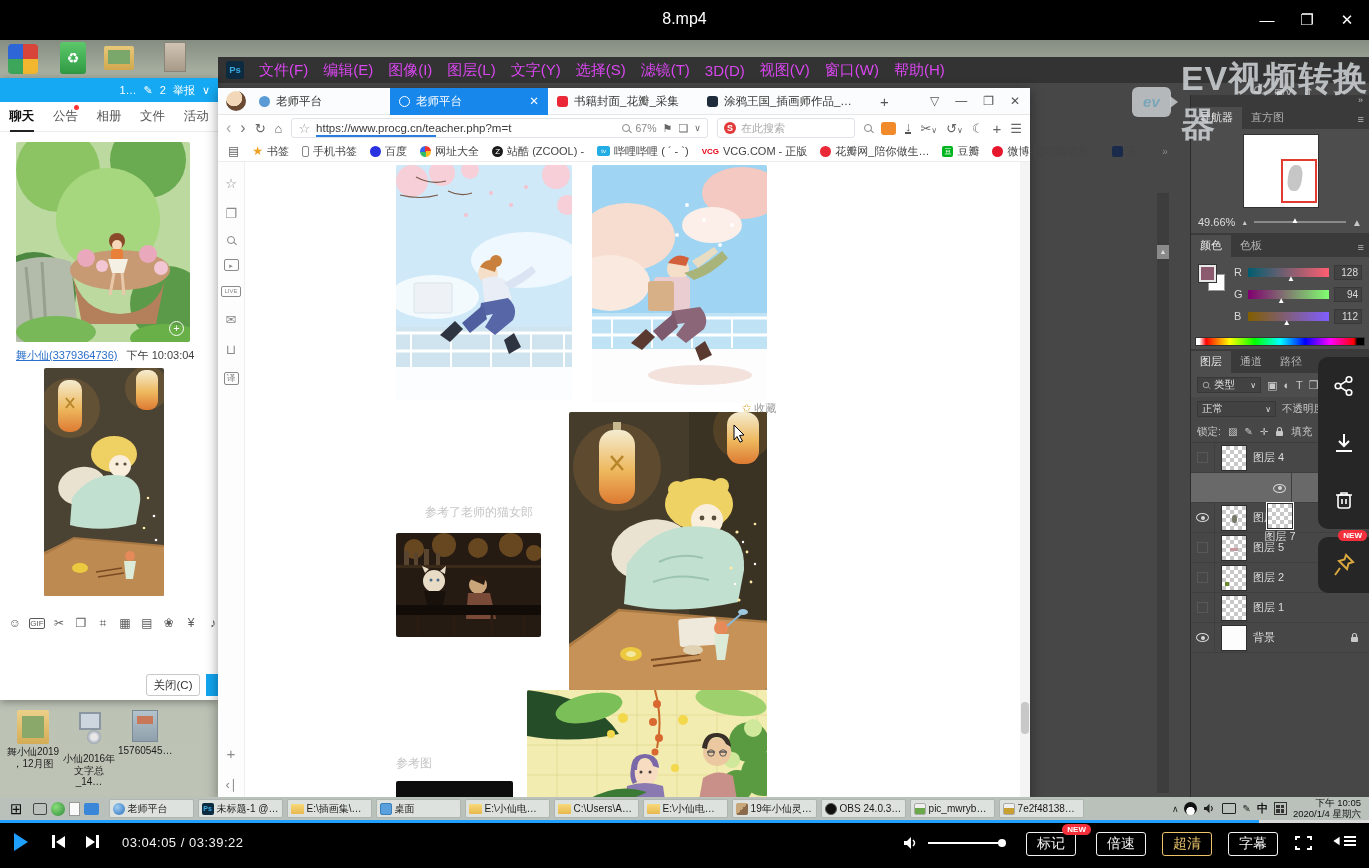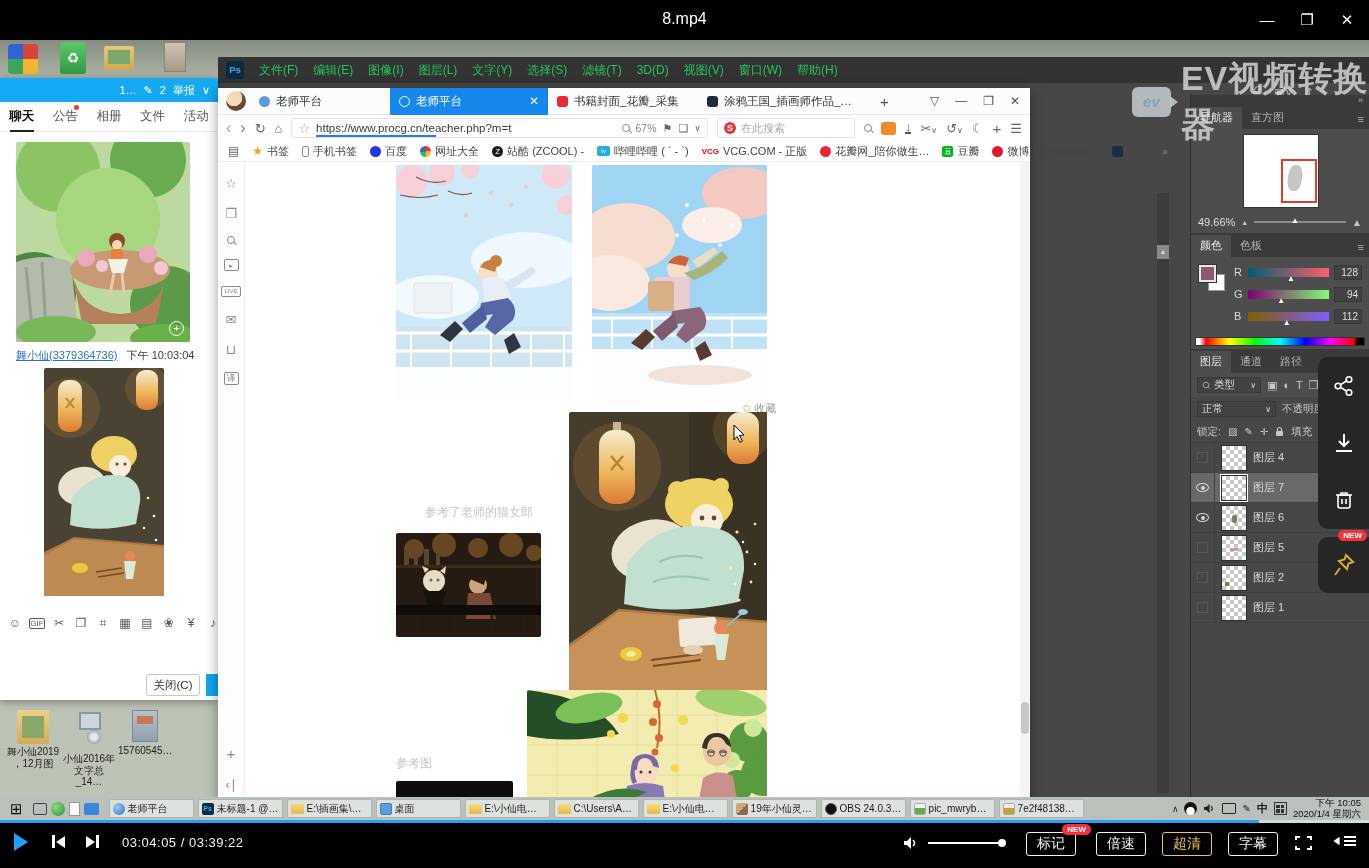--- a/index.html
+++ b/index.html
@@ -21,32 +21,32 @@
   .vbar{width:3px;height:13px;background:#fff;}
   .newbadge{position:absolute;top:-9px;right:-16px;background:#f5303d;color:#fff;font-size:8px;font-weight:bold;border-radius:8px;padding:1px 5px;}
   .fs{position:relative;width:17px;height:14px;display:inline-block;}
   .fs i{position:absolute;width:5px;height:4px;border:2px solid #fff;}
   .fs .tl{top:0;left:0;border-right:none;border-bottom:none}.fs .tr{top:0;right:0;border-left:none;border-bottom:none}
   .fs .bl{bottom:0;left:0;border-right:none;border-top:none}.fs .br{bottom:0;right:0;border-left:none;border-top:none}
   
   #video{position:absolute;left:0;top:40px;width:1369px;height:780px;background:linear-gradient(180deg,#858d82 0,#a6aea0 4%,#b7beb0 8%,#bdc4b6 100%);overflow:hidden;}
   
   #psmenu{position:absolute;left:218px;top:17px;width:1151px;height:26px;background:#333;display:flex;align-items:center;gap:15px;padding-left:8px;}
-  #psmenu .m{color:#22c55e;font-size:12px;white-space:nowrap;}
+  #psmenu .m{color:#d946ef;font-size:15px;white-space:nowrap;}
   #pslogo{width:18px;height:18px;background:#0c2a40;border-radius:3px;color:#39abe2;font-size:9.5px;font-weight:bold;text-align:center;line-height:18px;}
   #psbody{position:absolute;left:218px;top:43px;width:1151px;height:714px;background:#474747;}
   .ptabs{height:20px;background:#3a3a3a;display:flex;align-items:flex-end;position:relative;}
   .ptab{font-size:11px;color:#b2b2b2;padding:3px 9px 4px;}
   .ptab.on{background:#4d4d4d;color:#e8e8e8;}
   .pmenu-g{position:absolute;right:5px;top:4px;color:#b8b8b8;font-size:11px;}
   .pbox{background:#424242;border:1px solid #383838;color:#ddd;font-size:10.5px;display:flex;align-items:center;padding:0 4px;height:16px;}
   .vbox{background:#424242;border:1px solid #383838;color:#ddd;font-size:10px;width:28px;height:15px;text-align:right;padding:1px 3px;}
   .checker{background-color:#fff;background-image:linear-gradient(45deg,#c8c8c8 25%,transparent 25%,transparent 75%,#c8c8c8 75%),linear-gradient(45deg,#c8c8c8 25%,transparent 25%,transparent 75%,#c8c8c8 75%);background-size:8px 8px;background-position:0 0,4px 4px;}
   .lrow{height:30px;display:flex;align-items:center;border-bottom:1px solid #3f3f3f;background:#474747;}
-  .lrow.sel{background:#696969;}
+  .lrow.sel{background:#696969;flex-direction:column;}
   .eyecell{width:24px;height:30px;border-right:1px solid #3f3f3f;display:flex;align-items:center;justify-content:center;flex:0 0 auto;}
   .eye{width:13px;height:9px;border:1px solid #d6d6d6;border-radius:50%;position:relative;}
   .eye::after{content:"";position:absolute;inset:1.5px 3.5px;background:#d6d6d6;border-radius:50%;}
   .nobox{width:11px;height:11px;border:1px solid #585858;}
   .lthumb{width:26px;height:26px;border:1px solid #2e2e2e;margin:0 6px;flex:0 0 auto;position:relative;}
   .lthumb.selfr{outline:1.5px solid #fff;}
   .lname{color:#dcdcdc;font-size:11px;}
   
   #qq{position:absolute;left:0;top:38px;width:218px;height:622px;background:#fff;box-shadow:0 2px 8px rgba(0,0,0,.35);}
   #qqbar{height:24px;background:#14a9f2;display:flex;align-items:center;justify-content:flex-end;gap:7px;padding:0 8px;color:#fff;font-size:11px;}
@@ -276,20 +276,31 @@
             </span>
           <span class="lname">图层 2</span>
         </div>
         <div class="lrow">
           <span class="eyecell">
               <span class="nobox"></span>
             </span>
           <span class="lthumb checker"></span>
           <span class="lname">图层 1</span>
         </div>
+        <div class="lrow">
+          <span class="eyecell">
+              <span class="eye"></span>
+            </span>
+          <span class="lthumb" style="background:#fdfdfd;"></span>
+          <span class="lname" style="flex:1;">背景</span>
+          <svg width="9" height="11" viewBox="0 0 9 11" style="margin-right:10px;">
+              <rect x="1" y="5" width="7" height="5" rx="1" fill="#c8c8c8"></rect>
+              <path d="M2.5 5V3.5a2 2 0 014 0V5" stroke="#c8c8c8" fill="none" stroke-width="1.2"></path>
+            </svg>
+        </div>
       </div>
     </div>
 
     <div id="qq">
       <div id="qqbar">
         <span>1…</span>
         <span>✎</span>
         <span>2</span>
         <span>举报</span>
         <span>∨</span>

